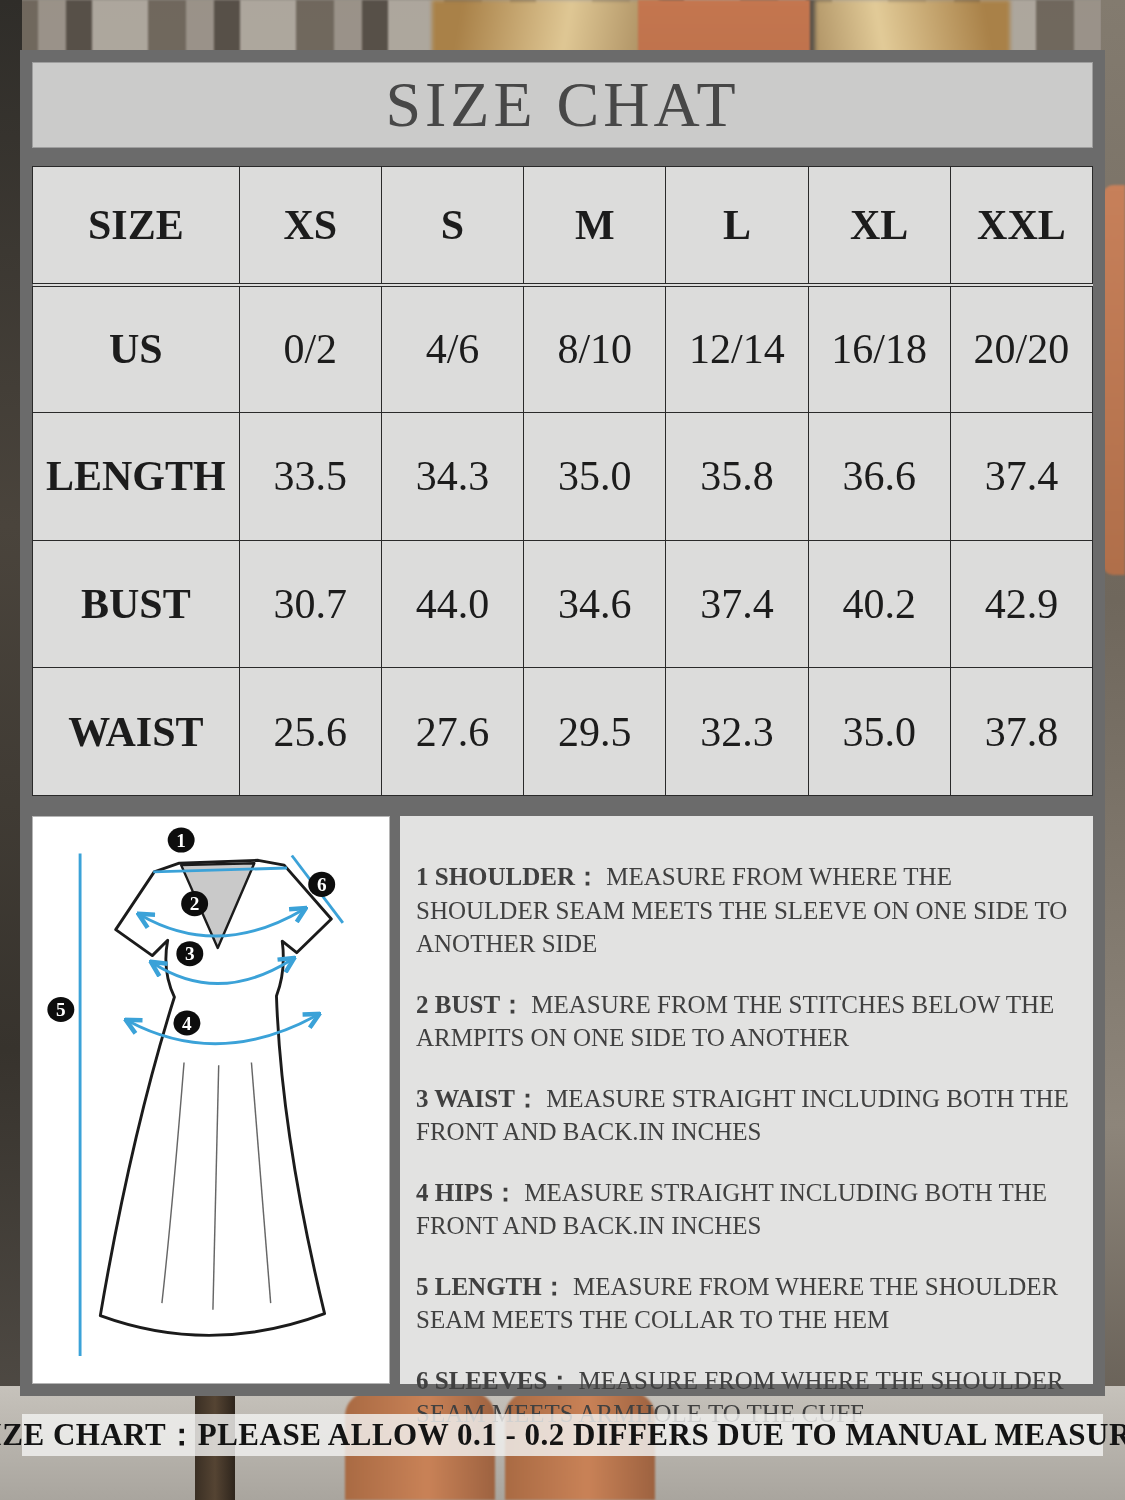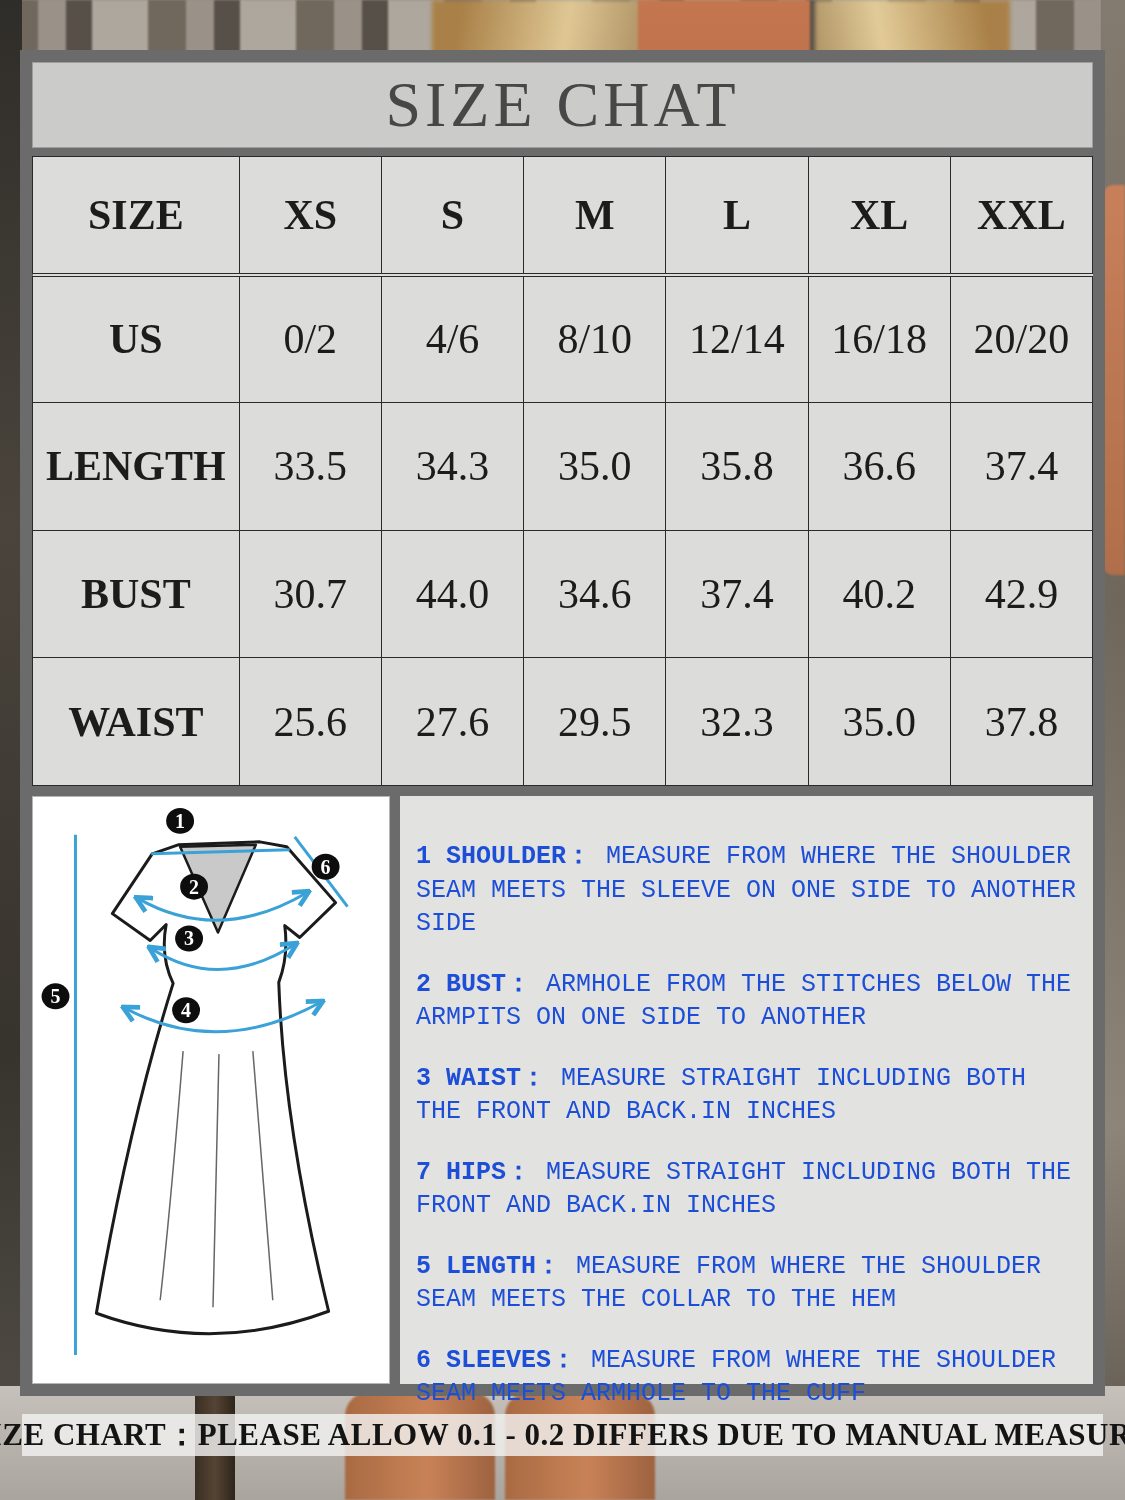--- a/index.html
+++ b/index.html
@@ -38,21 +38,21 @@
     background:linear-gradient(90deg,#3a2f24,#554433,#2e251c);}
   .leg{position:absolute;top:1392px;width:150px;height:108px;
     background:linear-gradient(90deg,#a96a43,#c98257 55%,#9d6240);border-radius:24px 24px 0 0;filter:blur(1px);}
   .leg.l1{left:345px;} .leg.l2{left:505px;}
   .hand{position:absolute;right:0;top:185px;width:22px;height:390px;
     background:linear-gradient(180deg,#c7805a,#b06f4a);border-radius:10px 0 0 10px;filter:blur(1px);}
 
   
   .frame{position:absolute;left:20px;top:50px;width:1085px;height:1346px;
     background:#6b6b6b;box-sizing:border-box;padding:12px;
-    display:flex;flex-direction:column;}
+    display:flex;flex-direction:column;gap:10px;}
   .title-box{height:86px;flex:0 0 86px;background:#cbcbca;border:1px solid #9e9e9e;
     display:flex;align-items:center;justify-content:center;box-sizing:border-box;}
   .title-box span{font-size:64px;letter-spacing:4px;color:#474747;}
 
   
   .table-wrap{flex:0 0 630px;margin-top:8px;border-radius:7px;}
   table{width:100%;height:630px;border-collapse:collapse;table-layout:fixed;}
   th,td{border:1px solid #2a2a2a;background:rgba(252,252,251,0.78);
     text-align:center;vertical-align:middle;color:#1c1c1c;font-size:42px;padding:0;}
   col.c-label{width:19.5%;}
@@ -60,21 +60,21 @@
   thead th{font-weight:bold;border-bottom:4px double #2a2a2a;}
   tbody tr{height:102px;}
   tbody th{font-weight:bold;}
   tbody td{font-weight:normal;}
 
   
   .panels{flex:1 1 auto;margin-top:10px;display:flex;gap:10px;min-height:0;}
   .diagram-box{flex:0 0 358px;background:#ffffff;border:1px solid #b5b5b5;box-sizing:border-box;overflow:hidden;}
   .diagram-box svg{display:block;width:100%;height:100%;}
   .instructions{flex:1 1 auto;background:rgba(236,236,235,0.93);box-sizing:border-box;
-    padding:44px 14px 8px 16px;color:#1d4ed8;font-family:Liberation Mono, monospace;}
+    padding:44px 14px 8px 16px;color:#404040;}
   .instr-item{font-size:25px;line-height:1.34;margin-bottom:27px;}
   .instr-item b{font-weight:bold;}
 
   
   .footer-strip{position:absolute;left:22px;top:1414px;width:1081px;height:42px;
     background:rgba(242,242,240,0.82);display:flex;align-items:center;justify-content:center;}
   .footer-strip span{font-size:31px;font-weight:bold;color:#141414;letter-spacing:.5px;white-space:nowrap;}
 </style>
 </head>
 <body>
@@ -223,28 +223,28 @@
       </svg>
     </div>
 
     <div class="instructions">
       <div class="instr-item">
         <b>1 SHOULDER：</b>
         <span>MEASURE FROM WHERE THE SHOULDER SEAM MEETS THE SLEEVE ON ONE SIDE TO ANOTHER SIDE</span>
       </div>
       <div class="instr-item">
         <b>2 BUST：</b>
-        <span>ARMHOLE FROM THE STITCHES BELOW THE ARMPITS ON ONE SIDE TO ANOTHER</span>
+        <span>MEASURE FROM THE STITCHES BELOW THE ARMPITS ON ONE SIDE TO ANOTHER</span>
       </div>
       <div class="instr-item">
         <b>3 WAIST：</b>
         <span>MEASURE STRAIGHT INCLUDING BOTH THE FRONT AND BACK.IN INCHES</span>
       </div>
       <div class="instr-item">
-        <b>7 HIPS：</b>
+        <b>4 HIPS：</b>
         <span>MEASURE STRAIGHT INCLUDING BOTH THE FRONT AND BACK.IN INCHES</span>
       </div>
       <div class="instr-item">
         <b>5 LENGTH：</b>
         <span>MEASURE FROM WHERE THE SHOULDER SEAM MEETS THE COLLAR TO THE HEM</span>
       </div>
       <div class="instr-item">
         <b>6 SLEEVES：</b>
         <span>MEASURE FROM WHERE THE SHOULDER SEAM MEETS ARMHOLE TO THE CUFF</span>
       </div>

